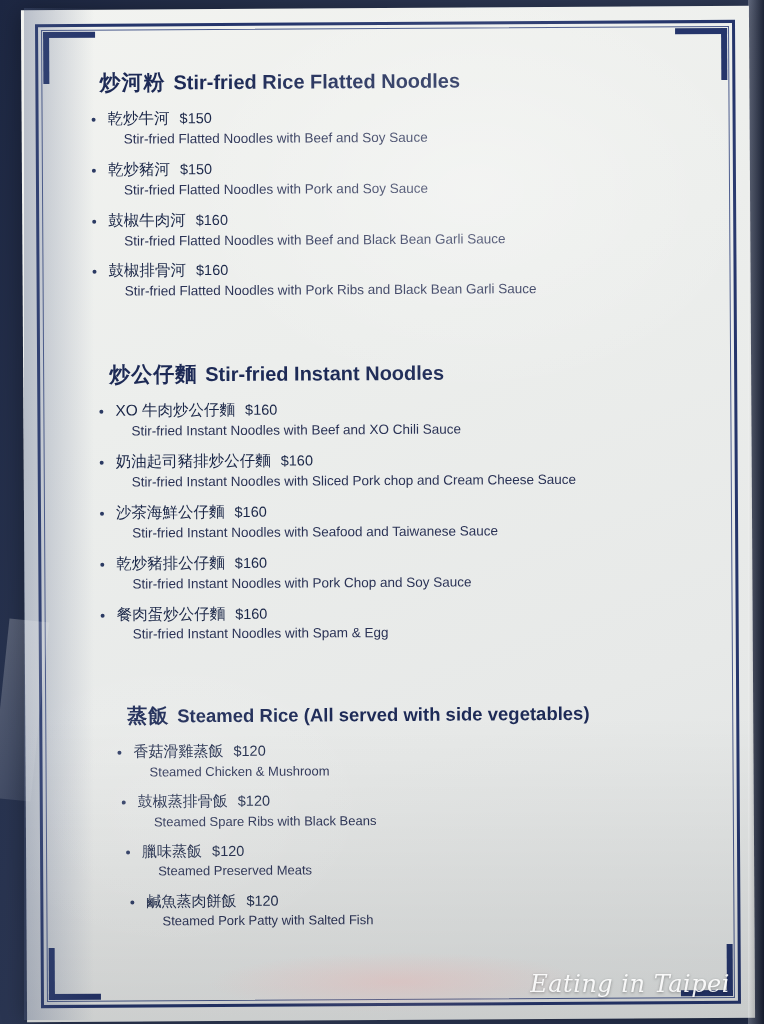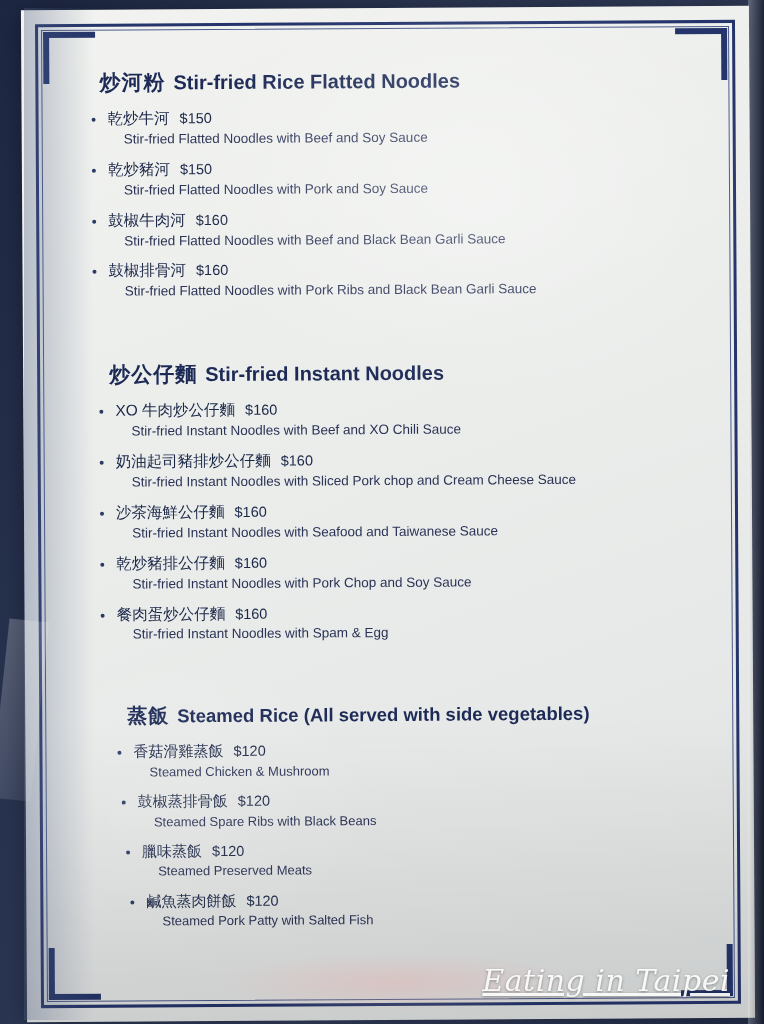--- a/index.html
+++ b/index.html
@@ -147,24 +147,23 @@
   .sec-rice li:nth-child(3) { margin-left: 8px; }
   .sec-rice li:nth-child(4) { margin-left: 12px; }
 
   .watermark {
     position: absolute;
     right: 34px;
     bottom: 26px;
     color: rgba(255,255,255,0.92);
     font-family: "DejaVu Serif", serif;
     font-style: italic;
-    font-size: 30px;
+    font-size: 24px;
     letter-spacing: 0.5px;
     text-shadow: 0 1px 3px rgba(0,0,0,0.35);
-    text-decoration: underline;
   }
 
   
   .glare {
     position: absolute;
     left: 0; top: 0; right: 0; bottom: 0;
     pointer-events: none;
     background:
       radial-gradient(ellipse 420px 300px at 62% 18%, rgba(255,255,255,0.30), rgba(255,255,255,0) 70%),
       radial-gradient(ellipse 300px 220px at 20% 78%, rgba(255,255,255,0.12), rgba(255,255,255,0) 70%),

